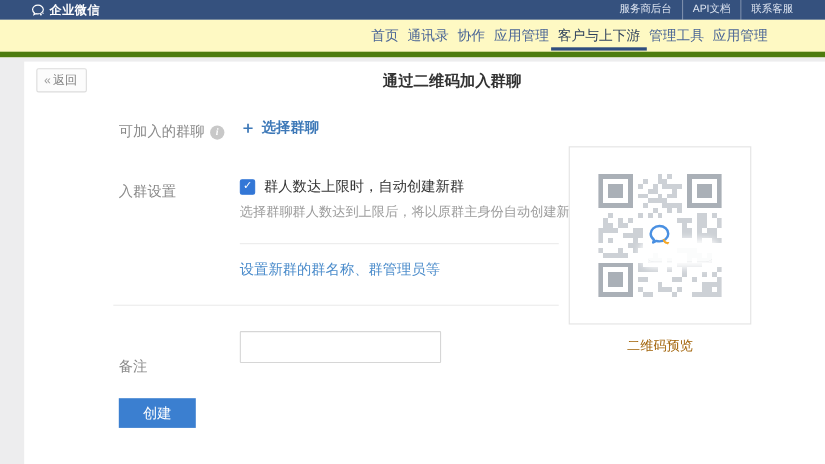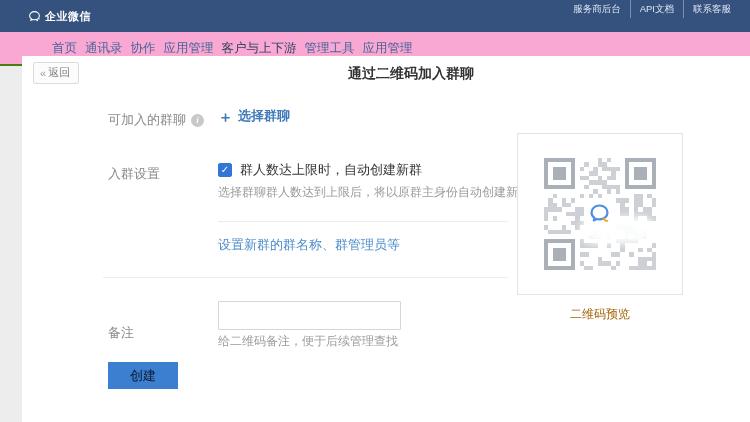--- a/index.html
+++ b/index.html
@@ -12,29 +12,29 @@
     --checkbox-blue:#3377D6;
     --button-blue:#3B7FD0;
     --label-gray:#8a8a8a;
     --helper-gray:#9b9b9b;
   }
   *{margin:0;padding:0;box-sizing:border-box}
   html,body{width:750px;height:422px;overflow:hidden}
   body{background:#ededee;font-family:"Liberation Sans","DejaVu Sans",sans-serif;position:relative}
 
   
-  .topbar{height:32px;background:var(--topbar-bg);display:flex;align-items:center;justify-content:space-between;padding:0 10px 0 28px}
+  .topbar{height:18px;background:var(--topbar-bg);display:flex;align-items:center;justify-content:space-between;padding:0 20px 0 28px}
   .logo{display:flex;align-items:center;gap:4px;color:#fff;font-size:11px;font-weight:bold;letter-spacing:.5px}
   .logo svg{display:block}
   .top-links{display:flex;align-items:flex-start;font-size:9.5px;color:#dfe6f2;height:100%}
   .top-links .tlink{padding:0 9px;cursor:pointer;line-height:18px}
   .top-links .tlink + .tlink{border-left:1px solid rgba(255,255,255,.35)}
 
   
-  .nav{height:34px;background:#f9a8d4;display:flex;justify-content:flex-start;align-items:stretch;padding:0 48px;border-bottom:2px solid #4d7c0f}
+  .nav{height:34px;background:#fef9c3;display:flex;justify-content:flex-end;align-items:stretch;padding:0 48px;border-bottom:5px solid #4d7c0f}
   .nav-item{display:flex;align-items:center;font-size:12.5px;color:var(--nav-inactive);cursor:pointer;position:relative;padding:0 4px}
   .nav-item.active{color:var(--nav-active);font-weight:normal}
   .nav-item.active::after{content:"";position:absolute;left:-2px;right:-2px;bottom:1px;height:3px;background:var(--nav-underline)}
 
   
   .panel{position:absolute;left:22px;top:56px;right:0;bottom:0;background:#fff}
   .back-btn{position:absolute;left:11px;top:6px;font-size:11px;color:#808080;background:#fcfcfc;border:1px solid #dcdcdc;border-radius:2px;padding:2px 8px 3px 6px;cursor:pointer;display:inline-flex;align-items:center;gap:2px;font-family:inherit}
   .back-btn .chev{font-size:11px;color:#9a9a9a}
   .page-title{position:absolute;left:50px;right:0;top:9px;text-align:center;font-size:14px;font-weight:bold;color:#333}
 
@@ -57,21 +57,21 @@
   .helper.h-remark{left:196px;top:277px}
 
   .divider{position:absolute;height:1px;background:#ececec}
   .divider.d1{left:196px;top:165px;width:290px}
   .divider.d2{left:81px;top:221px;width:405px}
 
   .edit-link{position:absolute;left:196px;top:180px;font-size:13px;color:var(--light-link-blue);cursor:pointer}
 
   .remark-input{position:absolute;left:196px;top:245px;width:183px;height:29px;border:1px solid #d6d6d6;border-radius:1px;font-size:13px;padding:0 8px;color:#333;outline:none;font-family:inherit}
 
-  .create-btn{position:absolute;left:86px;top:306px;width:70px;height:27px;background:var(--button-blue);color:#0f172a;border:none;border-radius:0;font-size:13px;cursor:pointer;font-family:inherit}
+  .create-btn{position:absolute;left:86px;top:306px;width:70px;height:27px;background:var(--button-blue);color:#ffffff;border:none;border-radius:0;font-size:13px;cursor:pointer;font-family:inherit}
 
   
   .qr-box{position:absolute;left:495px;top:77px;width:166px;height:162px;border:1px solid #e3e3e3;background:#fff;display:flex;align-items:center;justify-content:center}
   .qr-wrap{position:relative;width:112px;height:112px}
   .qr-wrap svg.qr{display:block;width:112px;height:112px;shape-rendering:crispEdges}
   .qr-logo{position:absolute;left:50%;top:50%;transform:translate(-50%,-50%);width:30px;height:30px;background:#fff;border-radius:4px;display:flex;align-items:center;justify-content:center}
   .qr-blur{position:absolute;left:38%;top:58%;width:56%;height:15px;background:rgba(255,255,255,.92);box-shadow:0 0 7px 6px rgba(255,255,255,.92);border-radius:8px}
   .qr-caption{position:absolute;left:495px;top:250px;width:166px;text-align:center;font-size:12px;color:#a16207}
 </style>
 </head>
@@ -137,21 +137,20 @@
   <div class="divider d1"></div>
 
   <div class="edit-link">设置新群的群名称、群管理员等</div>
 
   <div class="divider d2"></div>
 
   <div class="form-label" style="top:268px">
     <span>备注</span>
   </div>
   <input class="remark-input" type="text" value="" style="">
-  <div class="helper h-remark">给二维码备注，便于后续管理查找</div>
 
   <button class="create-btn">创建</button>
 
   <div class="qr-box">
     <div class="qr-wrap">
       <svg class="qr" id="qr-svg" viewBox="0 0 25 25">
           <rect x="12" y="0" width="1" height="1" fill="#cdd1d6"></rect>
           <rect x="14" y="0" width="1" height="1" fill="#cdd1d6"></rect>
           <rect x="9" y="1" width="1" height="1" fill="#cdd1d6"></rect>
           <rect x="12" y="1" width="1" height="1" fill="#cdd1d6"></rect>

